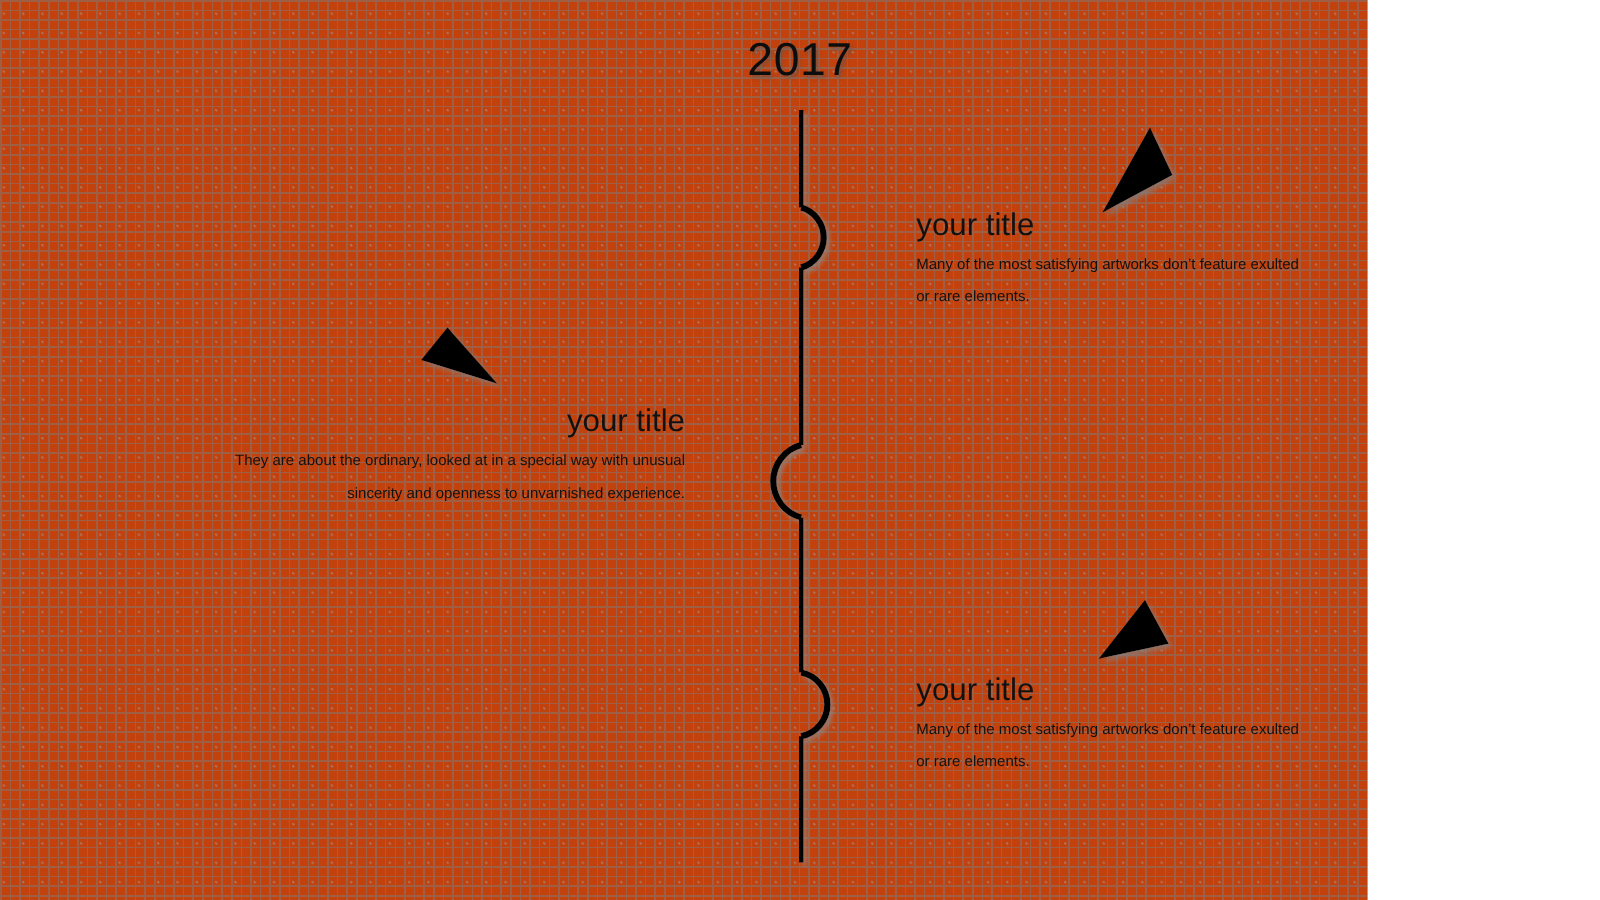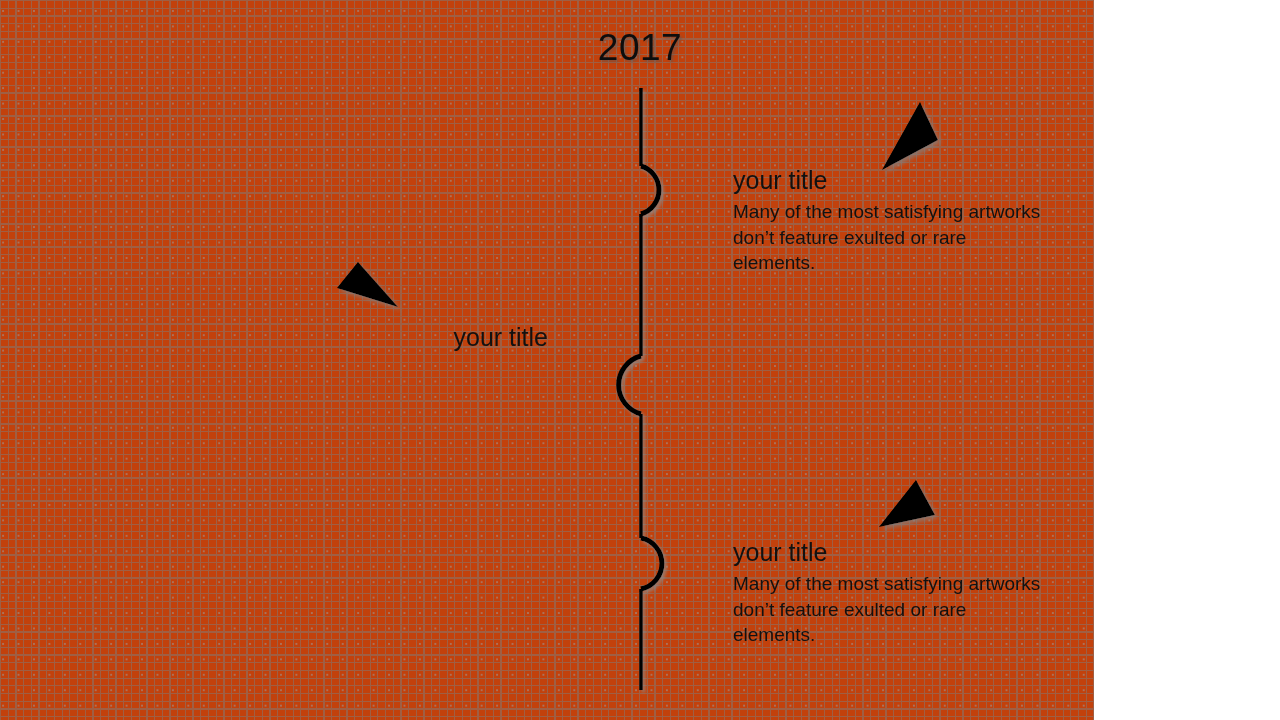--- a/index.html
+++ b/index.html
@@ -77,21 +77,21 @@
   .entry {
     position: absolute;
   }
   .entry-title {
     font-size: 25px;
     line-height: 25px;
     color: #111111;
     margin: 0 0 6px 0;
   }
   .entry-body {
-    font-size: 19px;
+    font-size: 12px;
     line-height: 25.5px;
     color: #111111;
     margin: 0;
   }
 
   .entry-right { text-align: left; }
   .entry-left  { text-align: right; }
 
   #entry-1 { left: 733px; top: 168px;  width: 320px; }
   #entry-2 { left: 165px; top: 325px;  width: 383px; }
@@ -134,20 +134,21 @@
     <polygon points="916,480 935,515 879,527" fill="#000000" filter="url(#softShadow)"></polygon>
   </svg>
 
   <div class="entry entry-right" id="entry-1">
     <div class="entry-title">your title</div>
     <div class="entry-body">Many of the most satisfying artworks don’t feature exulted or rare elements.</div>
   </div>
 
   <div class="entry entry-left" id="entry-2">
     <div class="entry-title">your title</div>
+    <div class="entry-body">They are about the ordinary, looked at in a special way with unusual sincerity and openness to unvarnished experience.</div>
   </div>
 
   <div class="entry entry-right" id="entry-3">
     <div class="entry-title">your title</div>
     <div class="entry-body">Many of the most satisfying artworks don’t feature exulted or rare elements.</div>
   </div>
 
 </div>
 
 </body></html>

